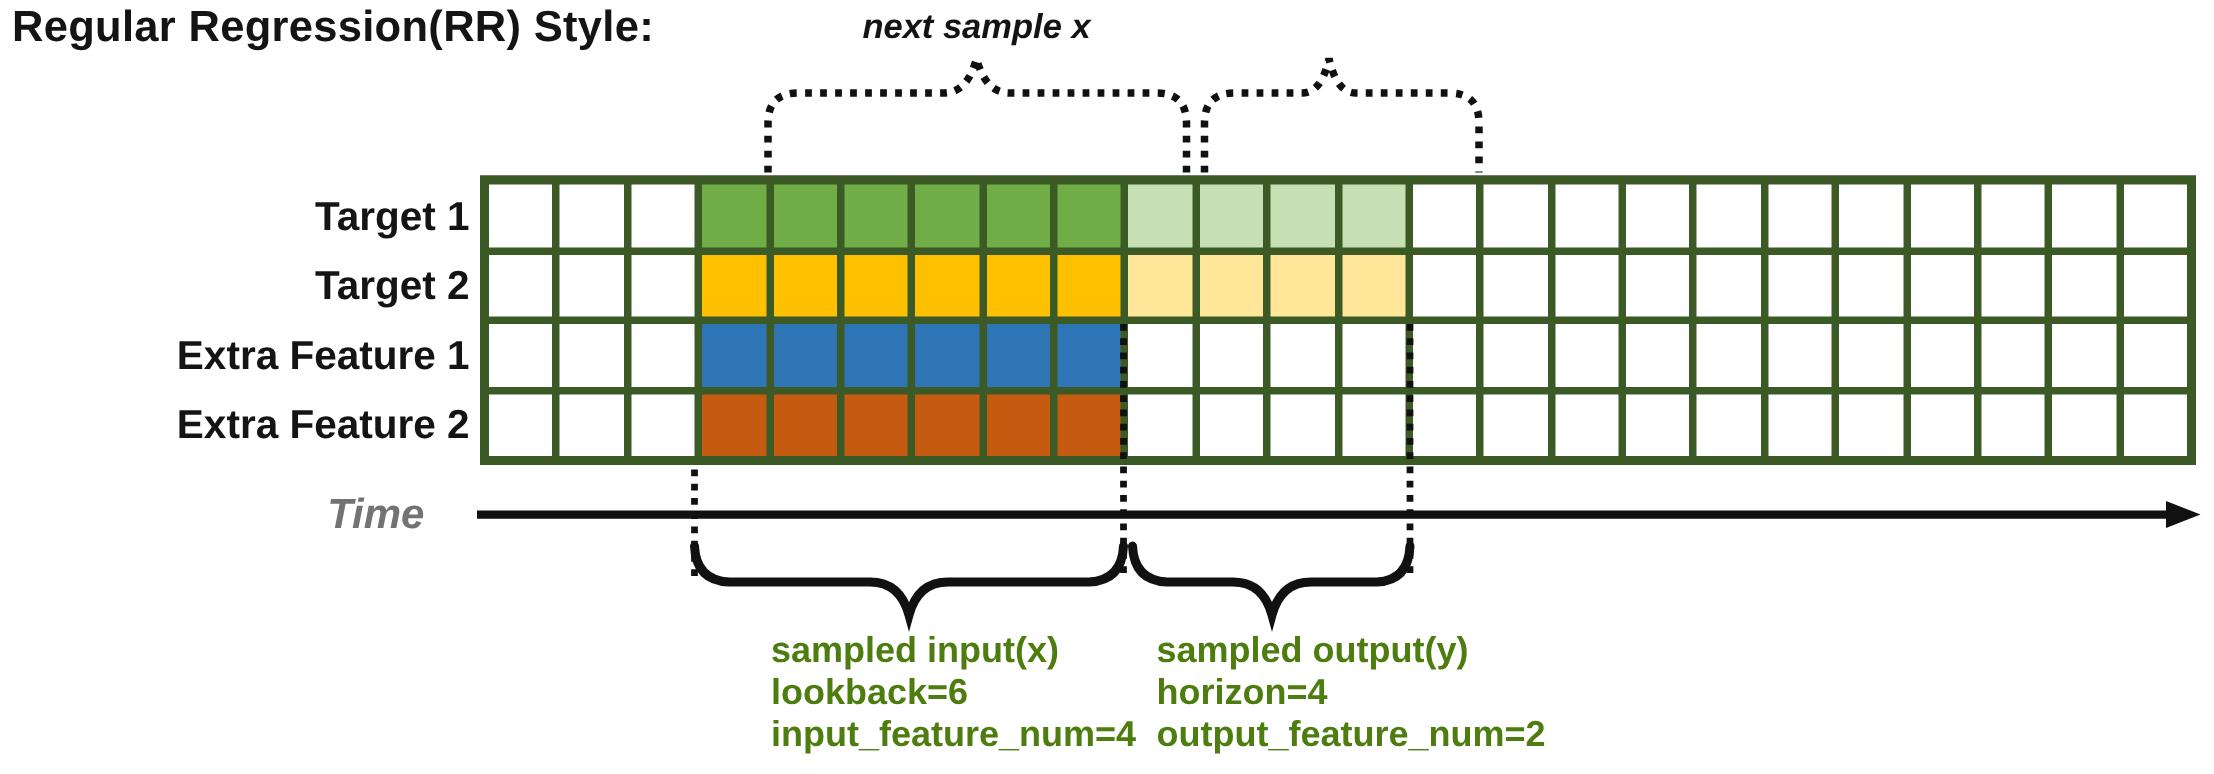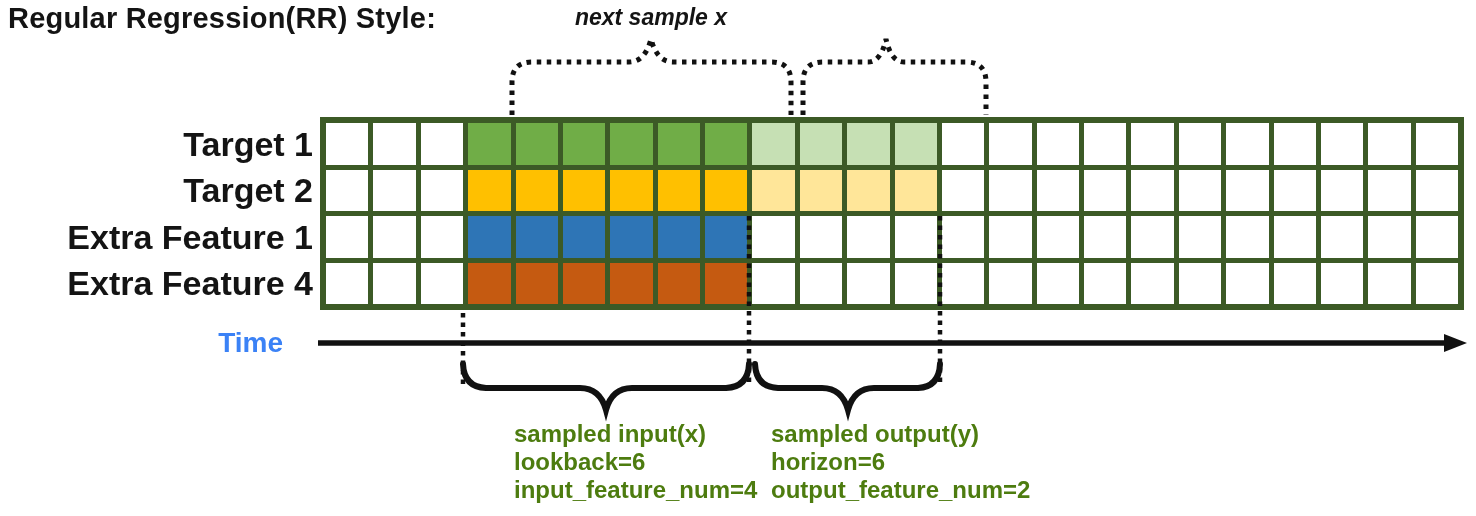--- a/index.html
+++ b/index.html
@@ -12,25 +12,25 @@
     letter-spacing:.2px;color:#141414;
   }
   .grid{
     position:absolute;left:320px;top:117px;width:1144px;height:193px;
     box-sizing:border-box;border:6px solid #3C5A26;background:#3C5A26;
     display:grid;gap:5px;
   }
   .cell{background:#ffffff;}
   .row-label{
     position:absolute;right:1163px;height:32px;line-height:32px;
-    font-size:34px;font-weight:700;white-space:nowrap;color:#141414;
+    font-size:27px;font-weight:700;white-space:nowrap;color:#141414;
   }
   .time-label{
     position:absolute;right:1193px;top:327px;height:32px;line-height:32px;
-    font-size:28px;font-weight:700;color:#3b82f6;
+    font-size:28px;font-weight:700;color:#737373;font-style:italic;
   }
   .brace-label{
     position:absolute;top:4px;transform:translateX(-50%);
     font-size:23px;font-style:italic;font-weight:600;white-space:nowrap;color:#141414;
   }
   .note{
     position:absolute;top:420px;font-size:24px;font-weight:600;
     line-height:28px;white-space:nowrap;color:#4d7c0f;
   }
   .overlay{position:absolute;left:0;top:0;pointer-events:none;}
@@ -137,34 +137,34 @@
       <div class="cell"></div>
       <div class="cell"></div>
       <div class="cell"></div>
       <div class="cell"></div>
       <div class="cell"></div>
     </div>
 
   <div class="row-label" style="top:128px">Target 1</div>
   <div class="row-label" style="top:174px">Target 2</div>
   <div class="row-label" style="top:221px">Extra Feature 1</div>
-  <div class="row-label" style="top:267px">Extra Feature 4</div>
+  <div class="row-label" style="top:267px">Extra Feature 2</div>
 
   <div class="time-label">Time</div>
 
   <div class="brace-label" style="left:651px">next sample x</div>
 
   <div class="note" style="left:514px">
     <div>sampled input(x)</div>
     <div>lookback=6</div>
     <div>input_feature_num=4</div>
   </div>
   <div class="note" style="left:771px">
     <div>sampled output(y)</div>
-    <div>horizon=6</div>
+    <div>horizon=4</div>
     <div>output_feature_num=2</div>
   </div>
 
   <svg class="overlay" width="1476" height="516" viewBox="0 0 1476 516">
 
     <path d="M 512,115 L 512,82 Q 512,62 532,62 L 629,62 Q 645,62 651,39 Q 657,62 673,62 L 771,62 Q 791,62 791,82 L 791,115" fill="none" stroke="#111" stroke-width="5" stroke-dasharray="4.5 5.5"></path>
 
     <path d="M 803,115 L 803,82 Q 803,62 823,62 L 868,62 Q 881,62 886,39 Q 891,62 904,62 L 966,62 Q 986,62 986,82 L 986,115" fill="none" stroke="#111" stroke-width="5" stroke-dasharray="4.5 5.5"></path>
 
     <line x1="463" y1="313" x2="463" y2="384" stroke="#111" stroke-width="4.5" stroke-dasharray="4.5 5"></line>

